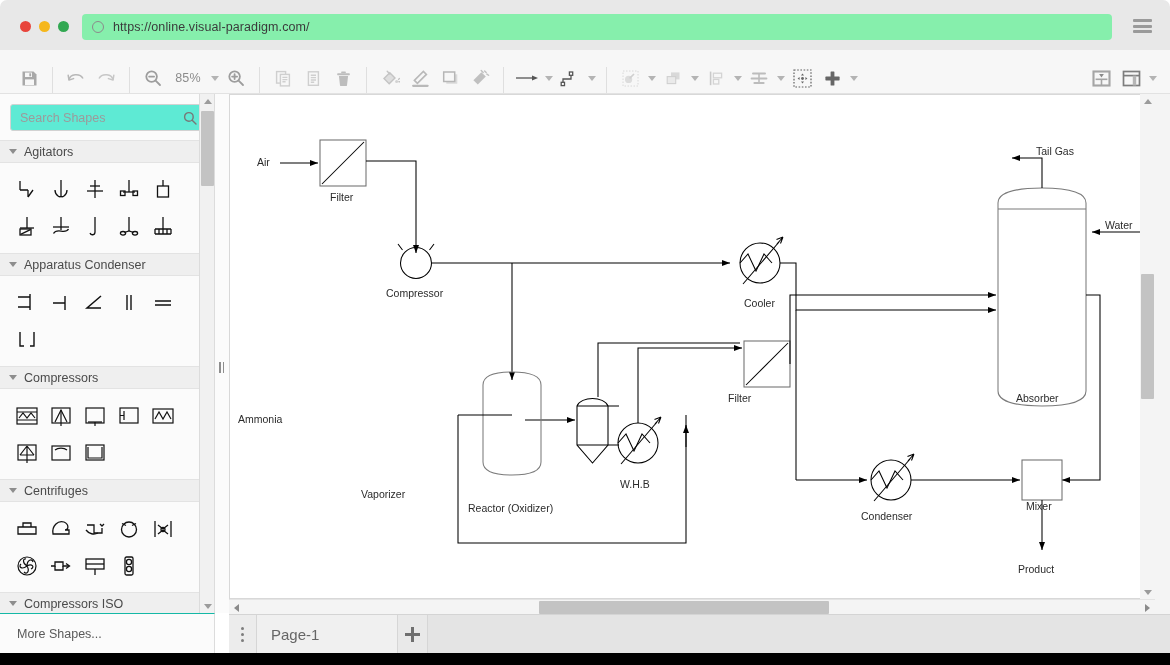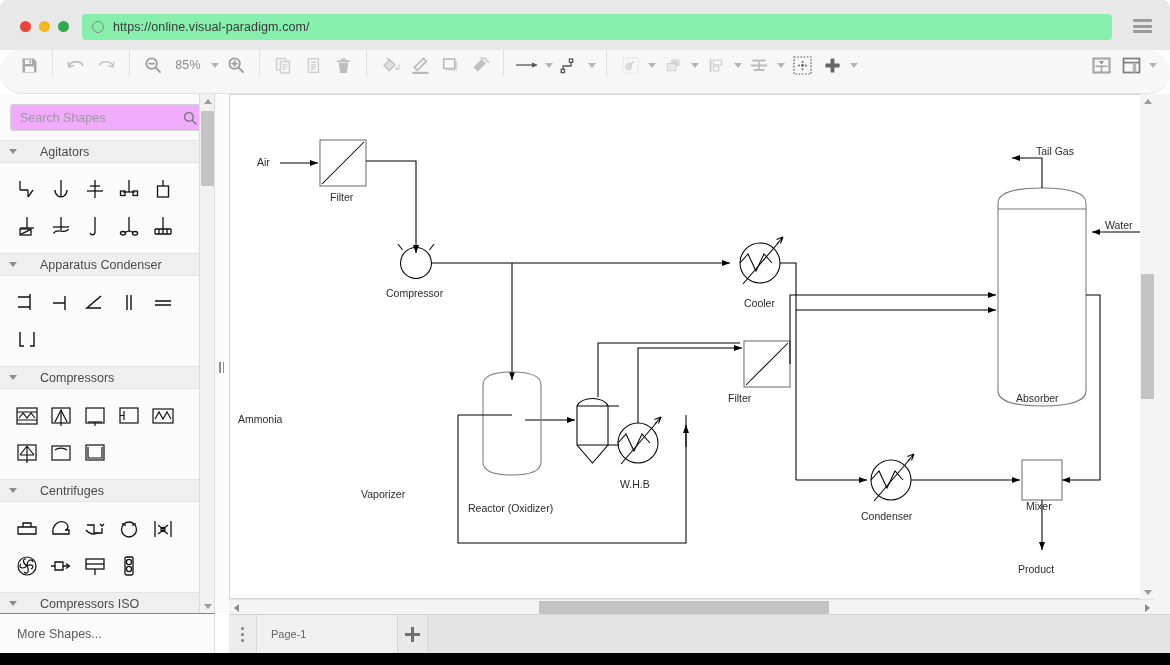--- a/index.html
+++ b/index.html
@@ -50,21 +50,21 @@
     position: absolute; right: 18px; top: 19px;
     width: 19px; height: 14px;
     display: flex; flex-direction: column; justify-content: space-between;
   }
   .hamburger i { display: block; height: 3px; background: #9a9a9a; border-radius: 1px; }
 
   
   .toolbar {
     position: absolute; left: 0; top: 50px; width: 1170px; height: 44px;
     background: #f7f7f7; border-bottom: 1px solid #e2e2e2;
-    display: flex; align-items: flex-start; border-radius: 22px;
+    display: flex; align-items: flex-end;
   }
   .tb-group { display: flex; align-items: center; height: 30px; padding: 0 3px; }
   .tb-sep { width: 1px; height: 26px; background: #dfdfdf; margin: 0 5px; }
   .tb-btn {
     width: 30px; height: 30px; display: flex; align-items: center; justify-content: center;
     cursor: default;
   }
   .tb-caret {
     width: 13px; height: 28px; display: flex; align-items: center; justify-content: center;
   }
@@ -79,34 +79,34 @@
   svg.ic { display: block; }
 
   
   .leftpanel {
     position: absolute; left: 0; top: 94px; width: 200px; height: 519px;
     background: #fbfbfb; border-right: 1px solid #dcdcdc;
     overflow: hidden;
   }
   .searchwrap { padding: 10px 8px 9px 10px; display: flex; align-items: center; }
   .searchbox {
-    flex: 1; height: 27px; background: #f0abfc;
+    flex: 1; height: 27px; background: #5eead4;
     border: 1px solid #d2d2d2; border-radius: 3px;
     display: flex; align-items: center; padding: 0 7px;
   }
   .searchbox input {
     border: 0; outline: 0; flex: 1; font-size: 12.5px; color: #555;
     font-family: "Liberation Sans", sans-serif; background: transparent;
   }
   .searchbox input::placeholder { color: #9b9b9b; }
 
   .sec-header {
     height: 23px; background: #efefef; border-top: 1px solid #e3e3e3; border-bottom: 1px solid #e3e3e3;
     display: flex; align-items: center; padding-left: 9px;
-    font-size: 12.5px; color: #4a4a4a; gap: 16px;
+    font-size: 12.5px; color: #4a4a4a;
   }
   .tri {
     width: 0; height: 0; margin-right: 7px;
     border-left: 4.5px solid transparent; border-right: 4.5px solid transparent;
     border-top: 5.5px solid #8d8d8d;
   }
   .shapegrid {
     display: flex; flex-wrap: wrap; padding: 8px 4px 8px 10px; gap: 0;
   }
   .shapecell {
@@ -208,21 +208,21 @@
     display: flex; align-items: stretch;
   }
   .foot-kebab {
     width: 28px; background: #ececec; border-right: 1px solid #d6d6d6;
     display: flex; flex-direction: column; align-items: center; justify-content: center; gap: 3px;
   }
   .foot-kebab i { width: 3px; height: 3px; background: #7d7d7d; border-radius: 50%; display: block; }
   .page-tab {
     width: 141px; background: #f0f0f0; border-right: 1px solid #d6d6d6;
     display: flex; align-items: center; padding-left: 14px;
-    font-size: 11px; color: #666;
+    font-size: 15px; color: #666;
   }
   .add-page {
     width: 30px; background: #e9e9e9; border-right: 1px solid #d6d6d6;
     display: flex; align-items: center; justify-content: center;
   }
   .add-page .plus { position: relative; width: 15px; height: 15px; }
   .add-page .plus::before, .add-page .plus::after {
     content: ""; position: absolute; background: #6f6f6f;
   }
   .add-page .plus::before { left: 6px; top: 0; width: 3px; height: 15px; }

